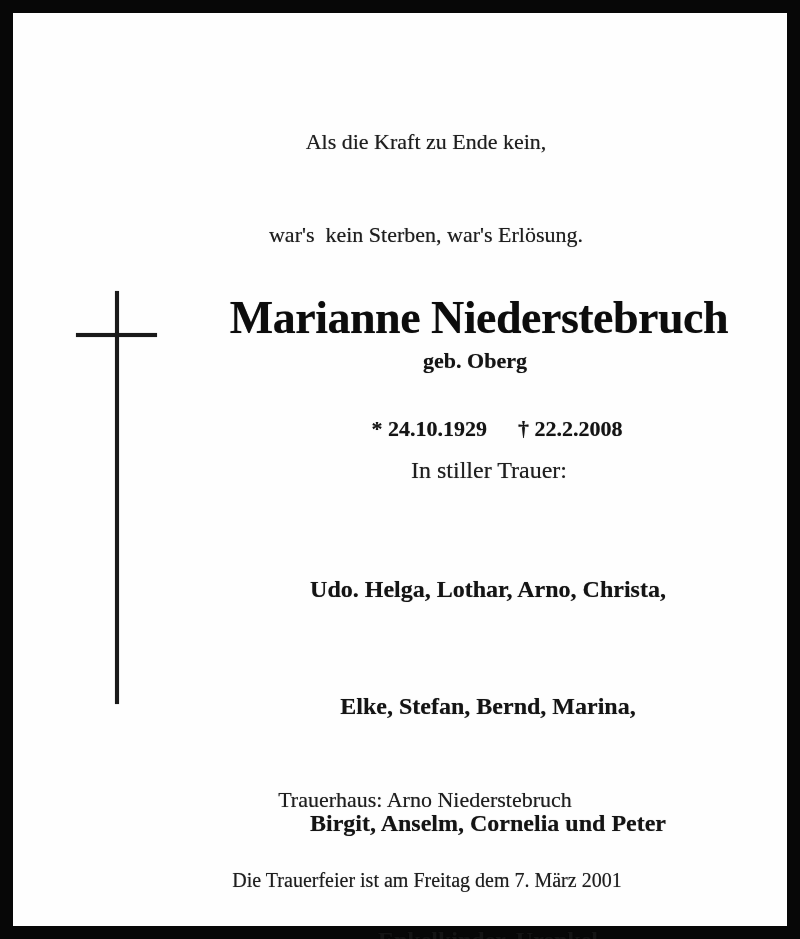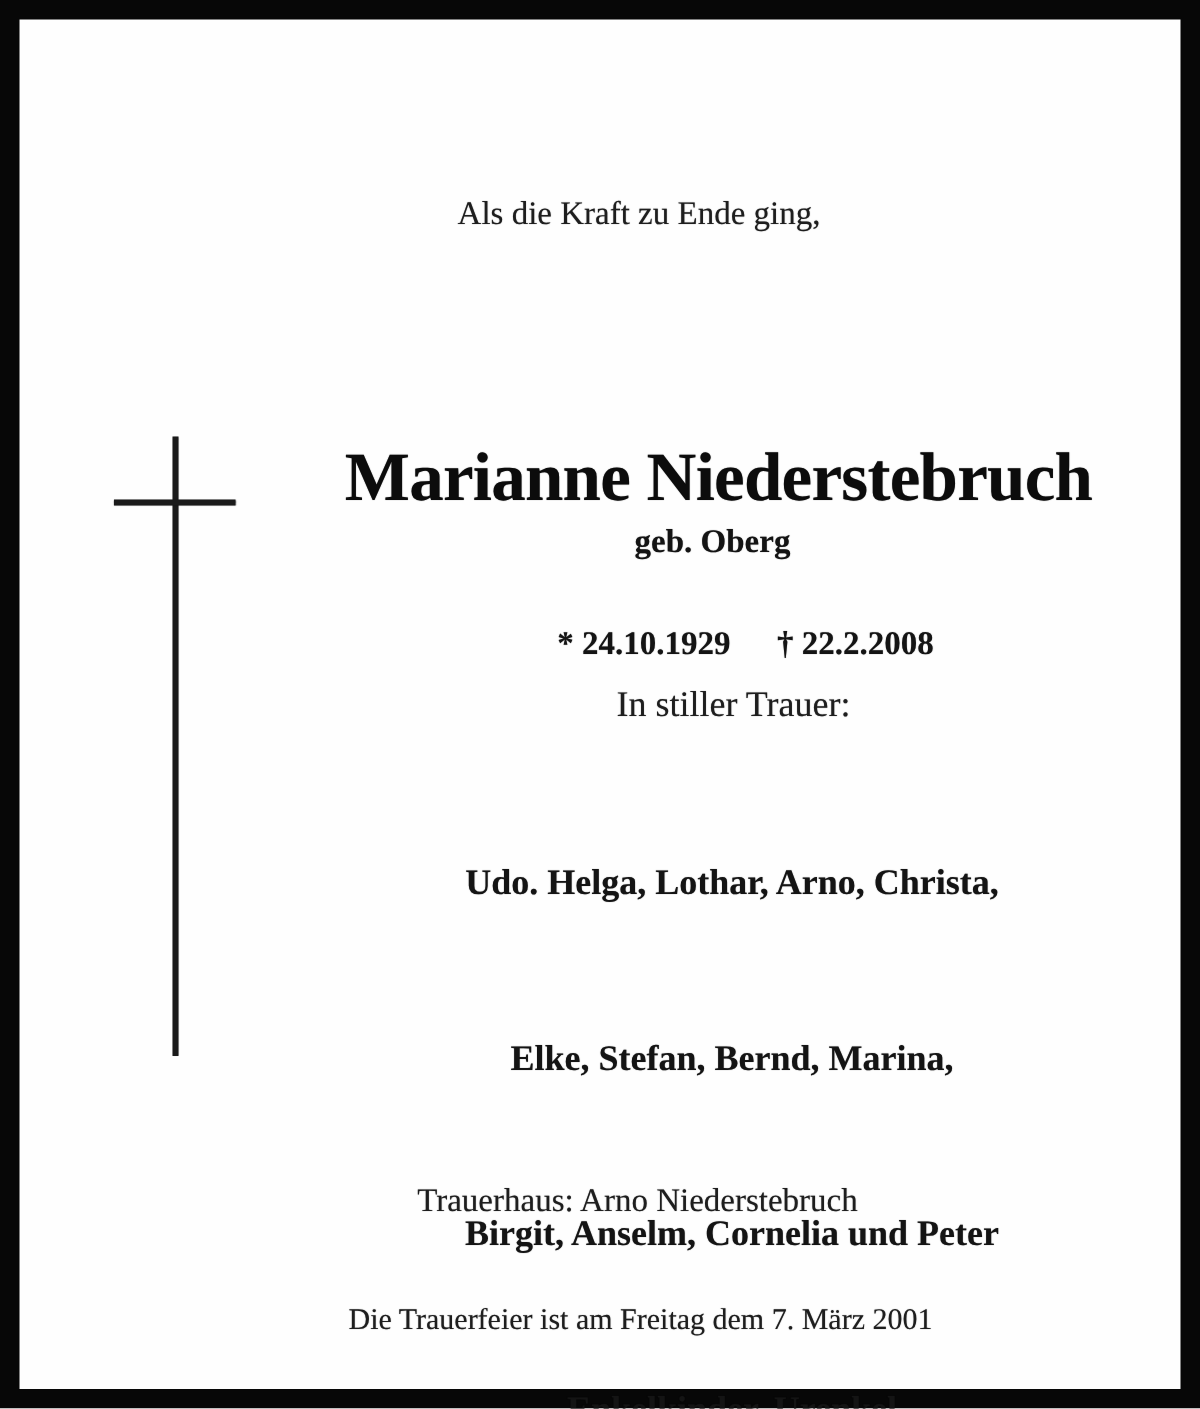--- a/index.html
+++ b/index.html
@@ -91,21 +91,22 @@
     left: 63px; top: 320px;
     width: 81px; height: 4px;
   }
 </style>
 </head>
 <body>
 
 <div class="frame">
 
   <div class="block verse">
-    <div>Als die Kraft zu Ende ging,</div>
+    <div>Als die Kraft zu Ende kein,</div>
+    <div>war's  kein Sterben, war's Erlösung.</div>
   </div>
 
 
   <span>
     <span class="cross-bar cross-vbar"></span>
     <span class="cross-bar cross-hbar"></span>
   </span>
 
   <div class="block deceased-name">Marianne Niederstebruch</div>
 

